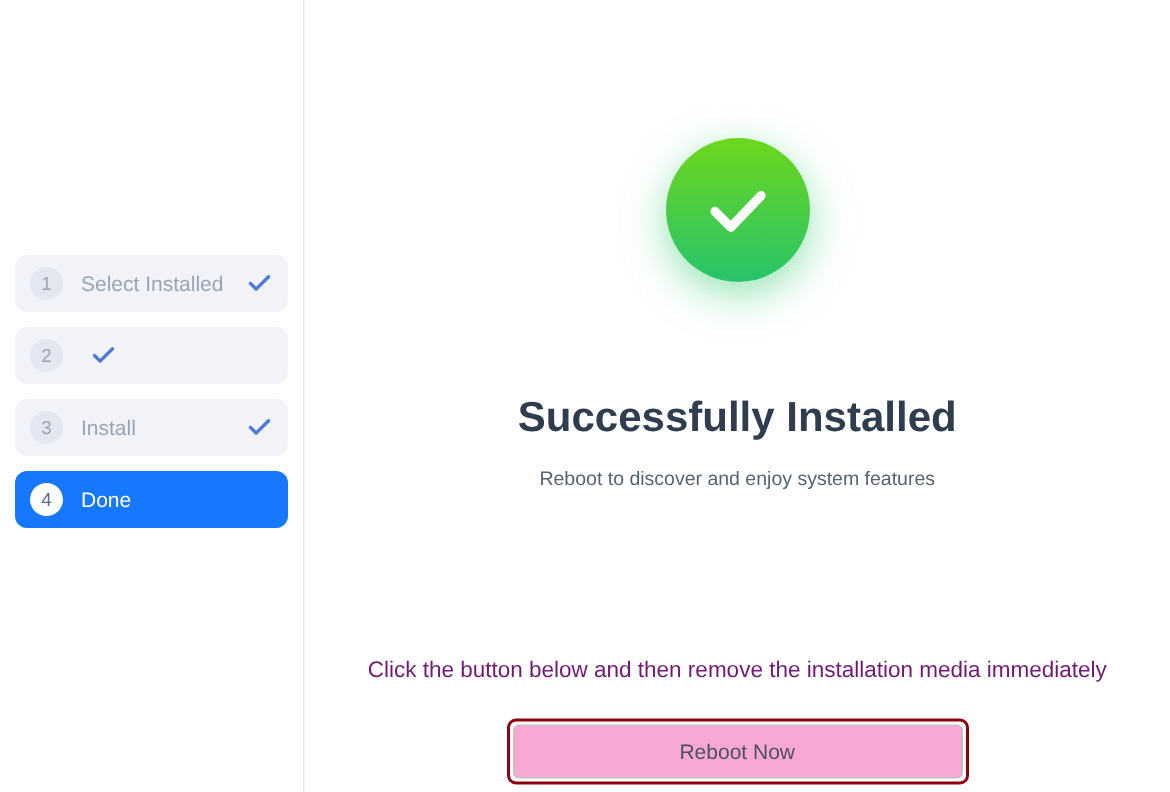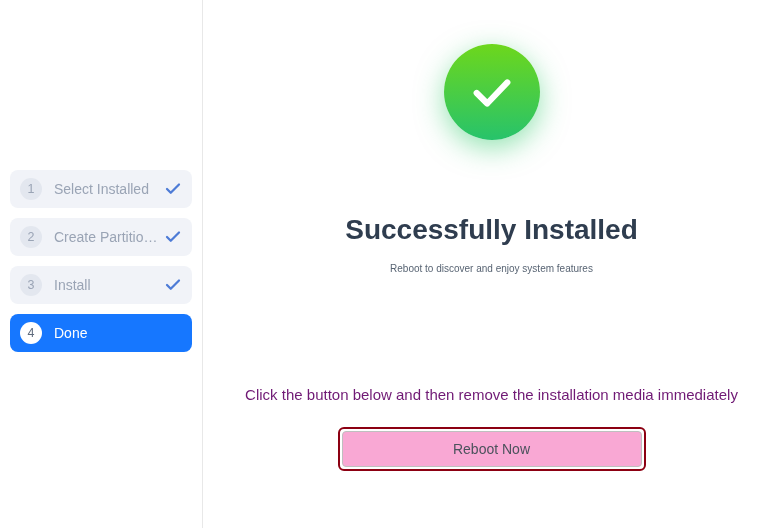--- a/index.html
+++ b/index.html
@@ -64,40 +64,40 @@
     .step-active .step-badge {
       background: #ffffff;
       color: #5f6b7d;
     }
     .main {
       flex: 1;
       height: 100%;
       display: flex;
       flex-direction: column;
       align-items: center;
-      padding-top: 44px;
+      padding-top: 92px;
       position: relative;
     }
     .success-circle {
       width: 96px; height: 96px;
       border-radius: 50%;
       background: linear-gradient(to bottom, #6dd71c, #27c36b);
       display: flex; align-items: center; justify-content: center;
       box-shadow: 0 8px 28px rgba(40,200,100,0.5);
     }
     .success-circle svg { width: 46px; height: 46px; }
     .title {
       margin-top: 74px;
       font-size: 28px;
       font-weight: 700;
       color: #2f3d4f;
     }
     .subtitle {
       margin-top: 17px;
-      font-size: 10px;
+      font-size: 13px;
       color: #586473;
     }
     .hint {
       margin-top: 112px;
       font-size: 15px;
       color: #701a75;
     }
     .reboot-wrap {
       margin-top: 24px;
       padding: 2px;
@@ -124,21 +124,20 @@
     <div class="step-badge">1</div>
     <div class="step-label">Select Installed</div>
     <div class="step-check">
       <svg viewBox="0 0 24 24" fill="none" stroke="#4d7bd6" stroke-width="3" stroke-linecap="round" stroke-linejoin="round">
           <polyline points="4 12 9 17 20 6"></polyline>
         </svg>
     </div>
   </div>
   <div class="step step-done">
     <div class="step-badge">2</div>
-    <div class="step-label">Create Partitions</div>
     <div class="step-check">
       <svg viewBox="0 0 24 24" fill="none" stroke="#4d7bd6" stroke-width="3" stroke-linecap="round" stroke-linejoin="round">
           <polyline points="4 12 9 17 20 6"></polyline>
         </svg>
     </div>
   </div>
   <div class="step step-done">
     <div class="step-badge">3</div>
     <div class="step-label">Install</div>
     <div class="step-check">

